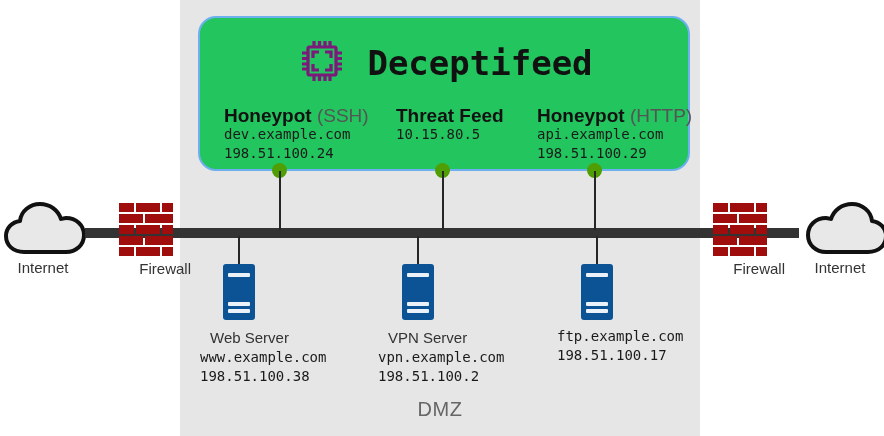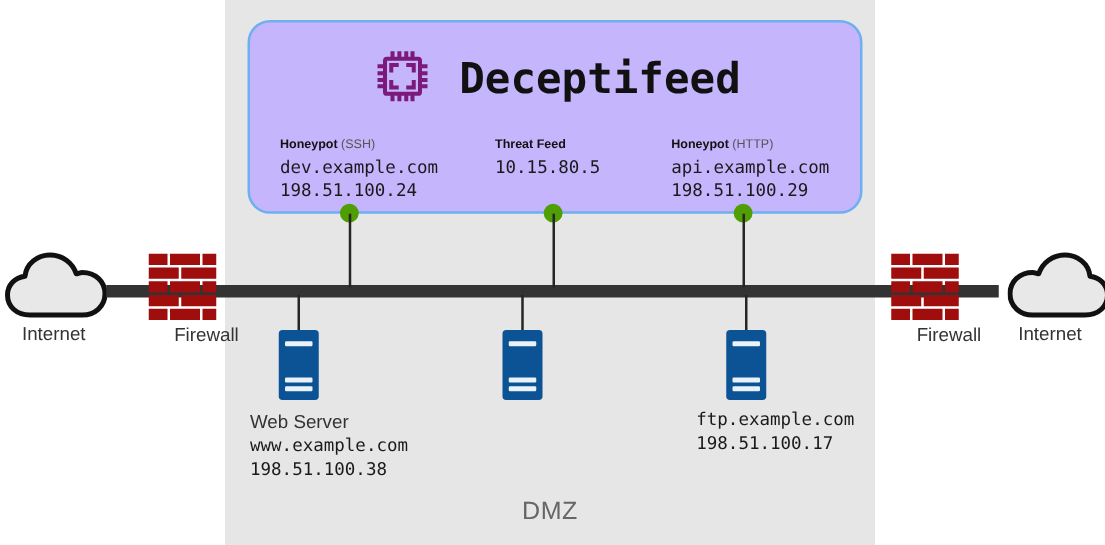--- a/index.html
+++ b/index.html
@@ -49,21 +49,21 @@
     background: #333333;
   }
 
   
   .feed-box {
     position: absolute;
     left: 198px;
     top: 16px;
     width: 492px;
     height: 155px;
-    background: #c4b5fd;
+    background: #22c55e;
     border: 2px solid #6eb0ef;
     border-radius: 18px;
     box-sizing: border-box;
   }
   .feed-header {
     position: absolute;
     left: 0;
     top: 14px;
     width: 492px;
     height: 62px;
@@ -85,21 +85,21 @@
   
   .feed-col {
     position: absolute;
     top: 88px;
   }
   .feed-col.c1 { left: 24px; }
   .feed-col.c2 { left: 196px; }
   .feed-col.c3 { left: 337px; }
 
   .node-title {
-    font-size: 10px;
+    font-size: 19px;
     line-height: 19px;
     white-space: nowrap;
     font-family: "Liberation Sans", sans-serif;
   }
   .node-title .strong {
     font-weight: bold;
     color: #111111;
   }
   .node-title .muted {
     font-weight: normal;
@@ -176,20 +176,21 @@
   }
   .srv-col.s1 { left: 200px; }
   .srv-col.s2 { left: 378px; }
   .srv-col.s3 { left: 557px; }
   .srv-name {
     font-size: 15px;
     line-height: 21px;
     color: #333333;
     font-family: "Liberation Sans", sans-serif;
     white-space: nowrap;
+    margin-left: 10px;
   }
   .srv-host, .srv-ip {
     font-family: "DejaVu Sans Mono", "Liberation Mono", monospace;
     font-size: 14px;
     line-height: 19px;
     color: #1a1a1a;
     white-space: nowrap;
   }
 
   
@@ -376,20 +377,25 @@
     <div class="server-bar b1"></div>
     <div class="server-bar b2"></div>
     <div class="server-bar b3"></div>
   </div>
 
   <div class="srv-col s1">
     <div class="srv-name">Web Server</div>
     <div class="srv-host">www.example.com</div>
     <div class="srv-ip">198.51.100.38</div>
   </div>
+  <div class="srv-col s2">
+    <div class="srv-name">VPN Server</div>
+    <div class="srv-host">vpn.example.com</div>
+    <div class="srv-ip">198.51.100.2</div>
+  </div>
   <div class="srv-col s3">
     <div class="srv-host">ftp.example.com</div>
     <div class="srv-ip">198.51.100.17</div>
   </div>
 
   <div class="dmz-label">DMZ</div>
 
 </div>
 
 </body></html>

